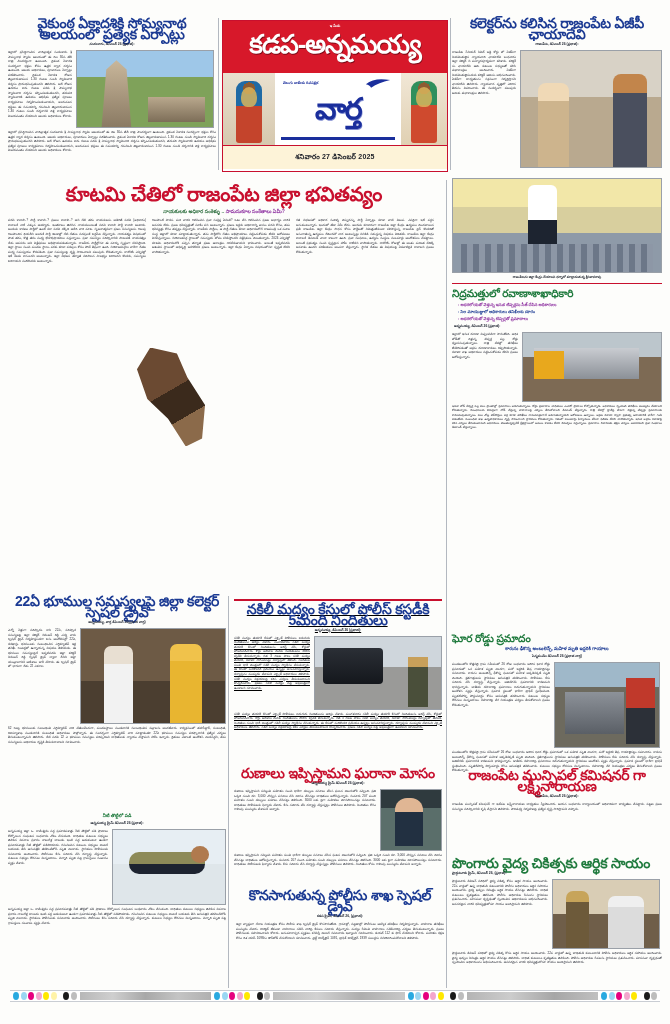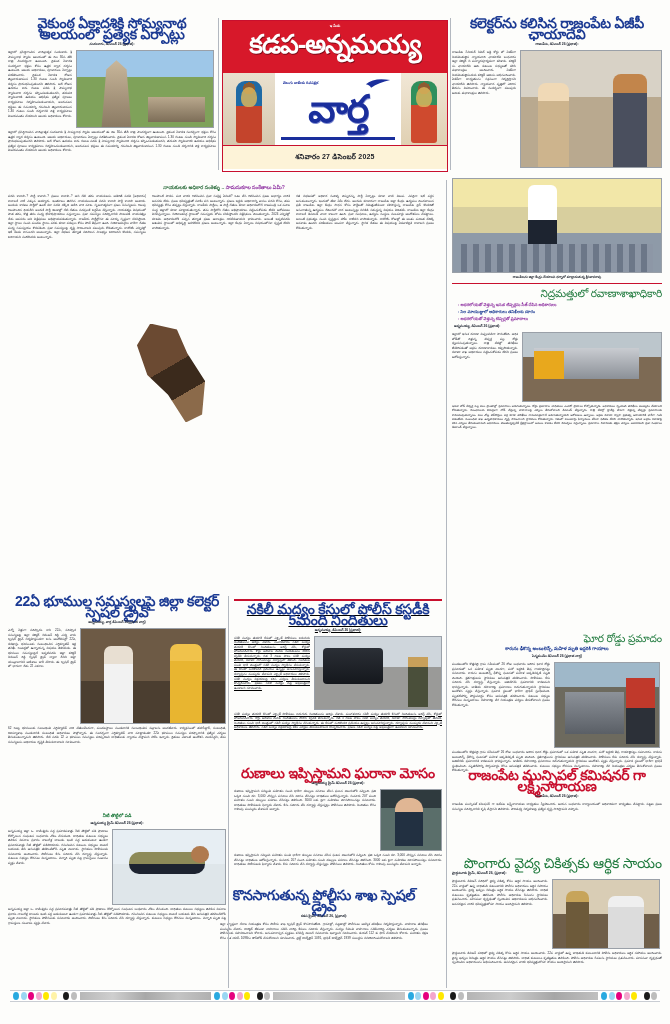--- a/index.html
+++ b/index.html
@@ -48,22 +48,22 @@
     letter-spacing:-0.2px;
   }
   .hl-red {
     color:#c8102e;
     font-weight:bold;
     text-align:center;
     letter-spacing:-0.2px;
   }
   .hl-green {
     color:#1f7a3d;
-    font-weight:normal;
-    text-align:right;
+    font-weight:bold;
+    text-align:left;
     letter-spacing:-0.2px;
   }
   .hl-sm { font-size:14px; line-height:11px; }
   .hl-md { font-size:10.5px; line-height:13px; }
   .hl-lg { font-size:14px; line-height:17px; }
   .hl-xl { font-size:20px; line-height:24px; }
 
   .subhead {
     font-size:5px;
     text-align:center;
@@ -128,21 +128,21 @@
   }
   .deity-fig.g2{
     background:
       radial-gradient(circle at 50% 12%, #8d5c33 0 6px, transparent 6px),
       linear-gradient(#2f8f5c 0 38%, #cf4a2e 38% 100%);
   }
   .mast-logo {
     flex:1; position:relative; display:flex; align-items:center; justify-content:center;
   }
   .varta {
-    font-size:38px; font-weight:bold; color:#1a2e9c;
+    font-size:30px; font-weight:bold; color:#1a2e9c;
     letter-spacing:-1.5px; line-height:30px;
     text-shadow:0.5px 0.5px 0 #7f8bd0;
   }
   .varta-tag {
     position:absolute; top:8px; left:8px;
     font-size:3.6px; color:#1a2e9c; font-weight:bold;
   }
   .bird {
     position:absolute; top:4px; right:10px;
     width:26px; height:12px;
@@ -337,20 +337,21 @@
   <div style="position:absolute; left:452px; top:18px; width:210px;">
     <div class="hl-blue hl-sm">కలెక్టర్‌ను కలిసిన రాజంపేట ఏజీపీ ఛాయాదేవి</div>
     <div class="dateline">రాజంపేట, డిసెంబర్ 26 (ప్రభాత):</div>
     <div style="display:flex; gap:4px;">
       <div class="body-copy" style="width:64px; height:118px;">రాజంపేట సీనియర్ సివిల్ జడ్జి కోర్టు లో ఏజీపీగా నియమితులైన న్యాయవాది ఛాయాదేవి బుధవారం జిల్లా కలెక్టర్ ని మర్యాదపూర్వకంగా కలిశారు. కలెక్టర్ ను ఛాయాదేవి ఆమె కుటుంబ సభ్యులతో కలిసి శుభాకాంక్షలు అందించారు. ఏజీపీగా నియమితులైనందుకు కలెక్టర్ ఆమెను అభినందించారు. ఏజీపీగా బాధ్యతలను సక్రమంగా నిర్వర్తిస్తానని ఛాయాదేవి తెలిపారు. న్యాయవాద వృత్తిలో ఎదిగిన తీరును వివరించారు. ఈ సందర్భంగా పలువురు ఆమెకు శుభాకాంక్షలు తెలిపారు.</div>
       <div class="photo ph-people" style="width:142px; height:118px;"></div>
     </div>
   </div>
 
   <div style="position:absolute; left:8px; top:182px; width:432px;">
+    <div class="hl-red hl-xl">కూటమి చేతిలో రాజంపేట జిల్లా భవితవ్యం</div>
     <div class="subhead">
       <span>నాయకులకు అధికార  సంకెళ్ళు ..</span>
       <span class="alt">సామసుకూల సంకేతాలు ఏమీ?</span>
     </div>
     <div style="display:flex; gap:6px; position:relative;">
       <div class="body-copy" style="width:138px; height:392px;">పదవి కావాలి..? పార్టీ కావాలి..? ప్రజలు కావాలి..? అని నేటి తరం నాయకులను అడిగితే పదవి (అధికారం) కావాలనే వారే ఎక్కువ అయ్యారు. ఇంతకాలం తెలిసిన నాయకులుయితే పదవి కావాలి పార్టీ కావాలి అంటారు. అందుకు కారణం పార్టీలో ఉంటే కదా పదవి దక్కేది అనేది వారి మాట. సృజనాత్మకంగా ప్రజల సమస్యలను గెలుపు గెలుపొందిన థియరీని అందుకే పార్టీ జెండాల్లో నేటి నేతలు పదవులకే పెద్దపీట వేస్తున్నారు. నాయకత్వం విషయంలో పాత తరం, కొత్త తరం మధ్య భేదాభిప్రాయాలు వస్తున్నాయి. ప్రజా సమస్యల పరిష్కారానికి పాటుపడే నాయకత్వం నేడు అవసరం అని విశ్లేషకులు అభిప్రాయపడుతున్నారు. రాజకీయ పార్టీల్లోనూ ఈ మార్పు స్పష్టంగా కనిపిస్తోంది. జిల్లా స్థాయి నుంచి మండల స్థాయి వరకు కూడా పదవుల కోసం పోటీ తీవ్రంగా ఉంది. నియోజకవర్గాల వారీగా నేతల మధ్య సమన్వయం కొరవడింది. ప్రజా సమస్యలపై దృష్టి సారించాలని పలువురు కోరుతున్నారు. రాబోయే ఎన్నికల్లో ఇదే కీలకం కానుందని అంటున్నారు. జిల్లా విభజన తర్వాత పరిపాలన సౌలభ్యం పెరిగిందని కొందరు, సమస్యలు పెరిగాయని మరికొందరు అంటున్నారు.</div>
       <div class="body-copy" style="width:138px; height:392px;">గెలుపొందే పాదన. మరి వారిని గెలిపించిన ప్రజా సంక్షిప్త ఏమిటి? ఓటు వేసి గెలిపించిన ప్రజల అభాగ్యం వారికి అవసరం లేదు. ప్రజల భవిష్యత్తుతో మాకేం పని అంటున్నారు. ప్రజలు ఇద్దరు అధికారాన్ని తాము పదవి కోసం, తమ భవిష్యత్తు కోసం తప్పట్లు వేస్తున్నారు. రాజకీయ పార్టీలు, ఆ పార్టీ నేతలు కూడా అధికారంలోనే రాజమండ్రి ఒక మూల సంస్థ జిల్లాలో కూడా మాట్లాడుతున్నారు. తమ పార్టీలోని నేతల అభిప్రాయాలు పట్టించుకోవడం లేదని ఆరోపణలు వినిపిస్తున్నాయి. నియోజకవర్గ స్థాయిలో సమన్వయ లోపం కనిపిస్తోందని విశ్లేషకులు చెబుతున్నారు. 2024 ఎన్నికల్లో కూటమి అధికారంలోకి వచ్చిన తర్వాత ప్రజల ఆకాంక్షలు నెరవేరుతాయని భావించారు. అయితే ఇప్పటివరకు ఆశించిన స్థాయిలో అభివృద్ధి జరగలేదని ప్రజలు అంటున్నారు. జిల్లా కేంద్రం ఏర్పాటు విషయంలోనూ స్పష్టత లేదని వాపోతున్నారు.</div>
       <div class="body-copy" style="width:138px; height:392px;">గత విభజనలో అధికార సంకెళ్ళ వెన్నుదన్ను పార్టీ ఏర్పాట్లు కూడా వాటి విలువ. ఎవరైనా ఇదే వర్ధన అనుకుంటున్నారు. ఇందులో తేడా ఏమీ లేదు. అందుకు కూడాదుగా రాజంపేట జిల్లా కేంద్రం ఉద్యమం మొదలాయిన ప్రతీ రాజంపేట జిల్లా కేంద్రం సాధన కోసం పార్టీలతో నిమిత్తంలేకుండా కలిసొస్తున్న రాజంపేట వైస్ కొందరితో  జనంగాతున్న ఉద్యమం నేడెందుకో వార అంటున్నట్లు వినికిడి నడుస్తున్న విషయం విదితమే. రాజంపేట జిల్లా కేంద్రం కావాలనే డిమాండ్ చాలా కాలంగా ఉంది. ప్రజా సంఘాలు, ఉద్యమ సంస్థలు పలుమార్లు ఆందోళనలు చేపట్టాయి. అయితే ప్రభుత్వం నుంచి స్పష్టమైన హామీ రాలేదని వాపోతున్నారు. రాబోయే రోజుల్లో ఈ అంశం మరింత వేడెక్కే అవకాశం ఉందని పరిశీలకులు అంచనా వేస్తున్నారు. స్థానిక నేతలు ఈ విషయంపై ఏకతాటిపైకి రావాలని ప్రజలు కోరుతున్నారు.</div>
       <div class="photo ph-bull" style="position:absolute; left:118px; top:125px; width:100px; height:115px; background:transparent; border:0;"></div>
     </div>
@@ -408,21 +409,21 @@
   <div style="position:absolute; left:234px; top:768px; width:208px;">
     <div class="hl-red hl-sm">రుణాలు ఇప్పిస్తామని ఘరానా మోసం</div>
     <div class="dateline">అన్నమయ్య క్రైమ్ డిసెంబర్ 26 (ప్రభాత):</div>
     <div style="display:flex; gap:4px;">
       <div class="body-copy" style="width:142px; height:62px;">రుణాలు ఇప్పిస్తామని నమ్మించి మహిళల నుంచి భారీగా డబ్బులు వసూలు చేసిన ఘటన వెలుగులోకి వచ్చింది. ప్రతి ఒక్కరి నుంచి రూ. 3,000 చొప్పున వసూలు చేసి మోసం చేసినట్లు బాధితులు ఆరోపిస్తున్నారు. సుమారు 207 మంది మహిళల నుంచి డబ్బులు వసూలు చేసినట్లు తెలిసింది. 3000 లకు పైగా మహిళలు మోసపోయినట్లు సమాచారం. బాధితులు పోలీసులకు ఫిర్యాదు చేశారు. కేసు నమోదు చేసి దర్యాప్తు చేస్తున్నట్లు పోలీసులు తెలిపారు. నిందితుల కోసం గాలింపు ముమ్మరం చేశామని అన్నారు.</div>
       <div class="photo ph-woman" style="width:62px; height:62px;"></div>
     </div>
     <div class="body-copy" style="margin-top:2px; height:24px;">రుణాలు ఇప్పిస్తామని నమ్మించి మహిళల నుంచి భారీగా డబ్బులు వసూలు చేసిన ఘటన వెలుగులోకి వచ్చింది. ప్రతి ఒక్కరి నుంచి రూ. 3,000 చొప్పున వసూలు చేసి మోసం చేసినట్లు బాధితులు ఆరోపిస్తున్నారు. సుమారు 207 మంది మహిళల నుంచి డబ్బులు వసూలు చేసినట్లు తెలిసింది. 3000 లకు పైగా మహిళలు మోసపోయినట్లు సమాచారం. బాధితులు పోలీసులకు ఫిర్యాదు చేశారు. కేసు నమోదు చేసి దర్యాప్తు చేస్తున్నట్లు పోలీసులు తెలిపారు. నిందితుల కోసం గాలింపు ముమ్మరం చేశామని అన్నారు.</div>
   </div>
 
-  <div style="position:absolute; left:220px; top:890px; width:208px;">
+  <div style="position:absolute; left:236px; top:890px; width:208px;">
     <div class="hl-blue hl-sm">కొనసాగుతున్న పోలీసు శాఖ స్పెషల్ డ్రైవ్</div>
     <div class="dateline">కడప క్రైమ్, డిసెంబర్ 26, (ప్రభాత):</div>
     <div class="body-copy" style="height:72px;">జిల్లా వ్యాప్తంగా నేరాల నియంత్రణ కోసం పోలీసు శాఖ స్పెషల్ డ్రైవ్ కొనసాగుతోంది. గ్రామాల్లో, పట్టణాల్లో పోలీసులు ఆకస్మిక తనిఖీలు నిర్వహిస్తున్నారు. వాహనాల తనిఖీలు ముమ్మరం చేశారు. హెల్మెట్ లేకుండా వాహనాలు నడిపే వారిపై కేసులు నమోదు చేస్తున్నారు. మద్యం సేవించి వాహనాలు నడిపేవారిపై చర్యలు తీసుకుంటున్నారు. ప్రజలు పోలీసులకు సహకరించాలని కోరారు. అనుమానాస్పద వ్యక్తులు కనిపిస్తే వెంటనే సమాచారం ఇవ్వాలని సూచించారు. డయల్ 112 కు ఫోన్ చేయాలని కోరారు. మహిళల రక్షణ కోసం దిశ యాప్ 1098ను డౌన్‌లోడ్ చేసుకోవాలని సూచించారు. చైల్డ్ హెల్ప్‌లైన్ 1091, ట్రాఫిక్ హెల్ప్‌లైన్ 1939 నంబర్లను వినియోగించుకోవాలని తెలిపారు.</div>
   </div>
 
   <div style="position:absolute; left:452px; top:592px; width:210px;margin-top:40px;">
     <div class="hl-green hl-md">ఘోర రోడ్డు ప్రమాదం</div>
     <div class="kicker" style="color:#1b3a93;">కారును ఢీకొన్న అంబులెన్స్, మహిళ మృతి ఇద్దరికి గాయాలు</div>
     <div class="dateline">పెన్నముడెం డిసెంబర్ 26 (ప్రభాత వార్త)</div>
     <div style="display:flex; gap:4px;">

